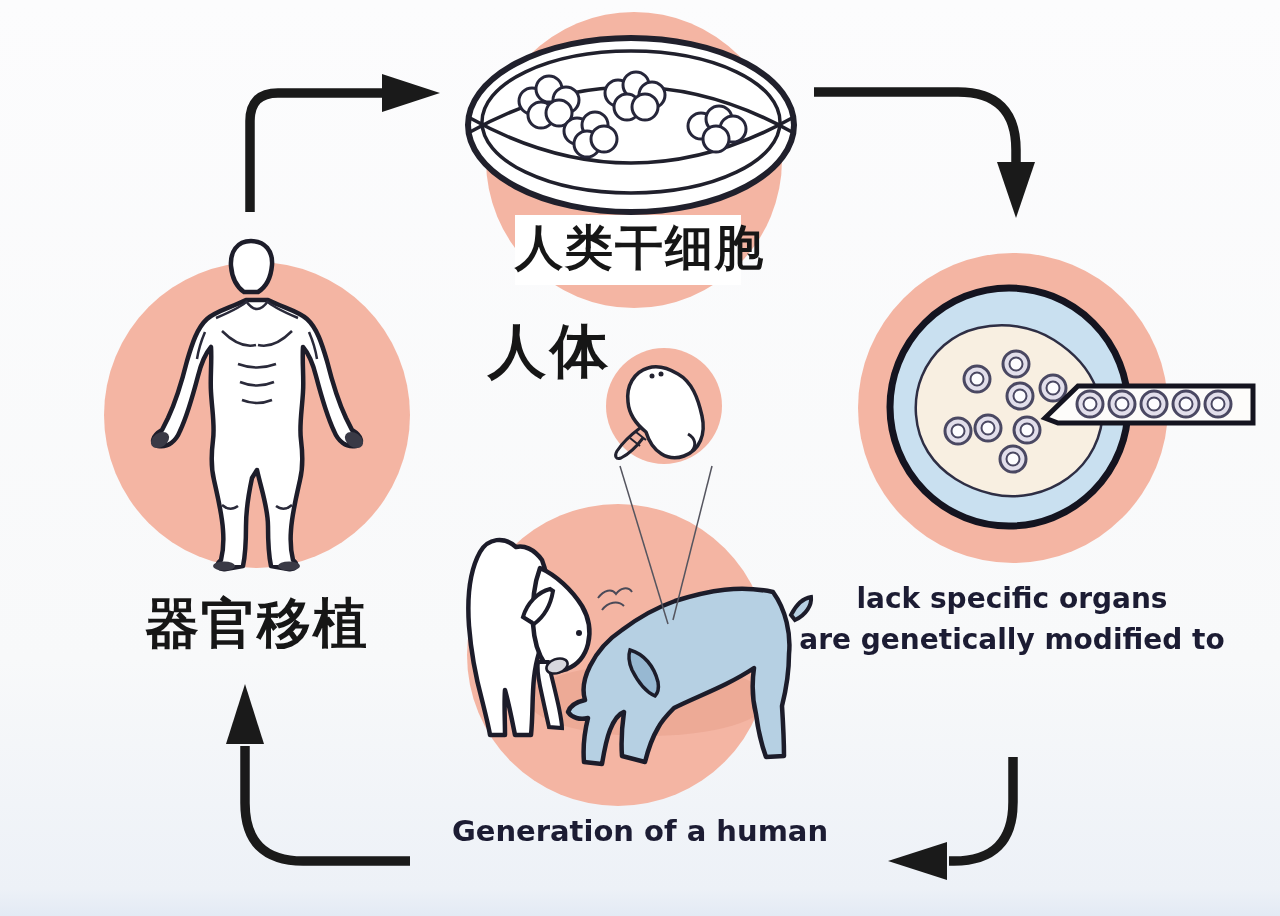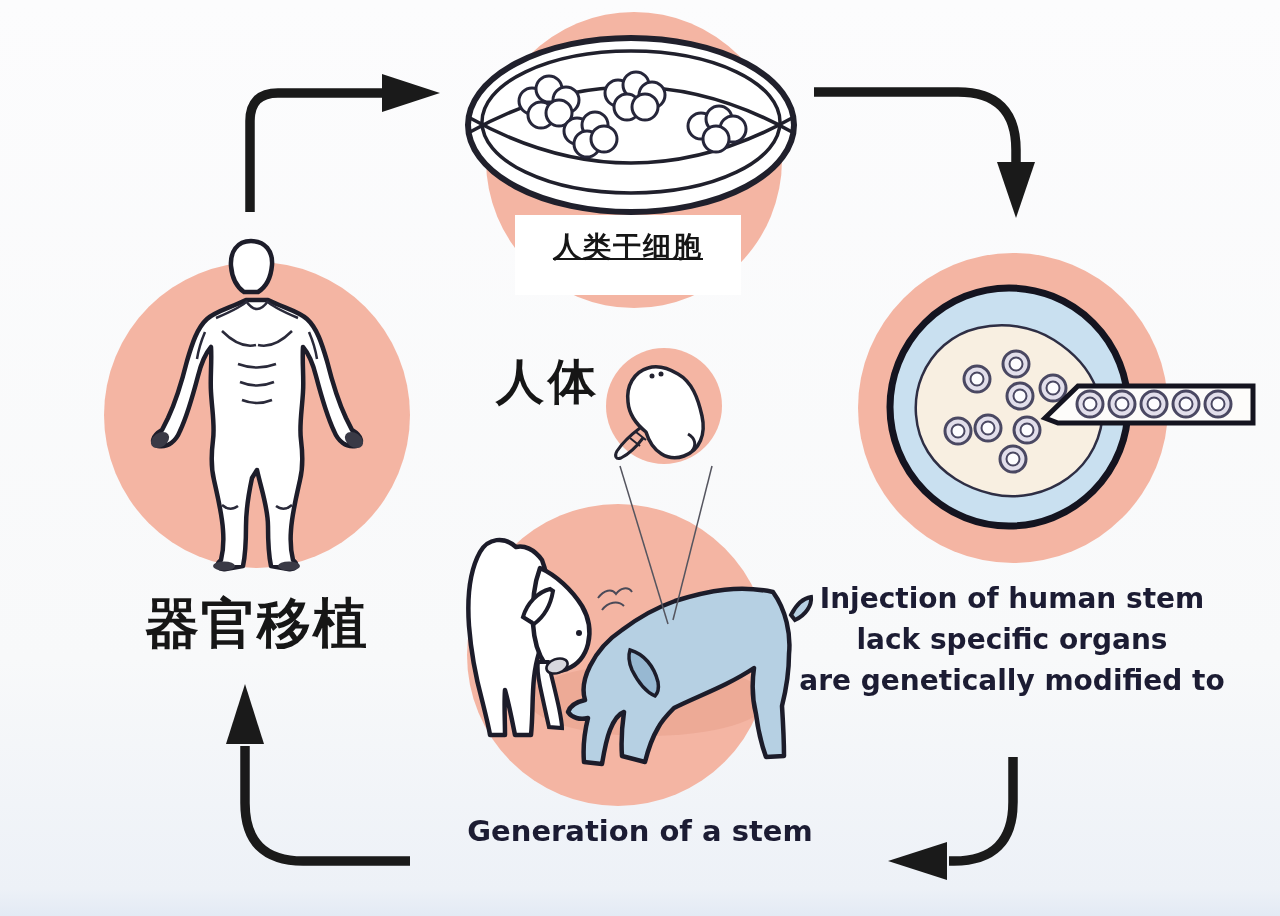--- a/index.html
+++ b/index.html
@@ -6,24 +6,24 @@
   body{font-family:"DejaVu Sans","Liberation Sans",sans-serif;}
   .canvas{
     position:relative;width:1280px;height:916px;overflow:hidden;
     background:linear-gradient(180deg,#fcfcfd 0%,#f8f9fa 72%,#edf1f7 97%,#e3eaf4 100%);
   }
   .art{position:absolute;left:0;top:0;width:1280px;height:916px;}
   .txt{position:absolute;text-align:center;white-space:nowrap;}
   .zh{color:#161616;font-weight:600;}
   .en{color:#1c1c33;font-weight:bold;}
   .label-box{
-    left:515px;top:215px;width:226px;height:80px;background:#ffffff;
-    font-size:28px;line-height:64px;letter-spacing:2px;text-decoration:underline;
+    left:515px;top:215px;width:226px;height:70px;background:#ffffff;
+    font-size:48px;line-height:64px;letter-spacing:2px;
   }
-  .organ-label{left:488px;top:353px;width:120px;font-size:48px;line-height:56px;letter-spacing:4px;}
+  .organ-label{left:488px;top:323px;width:120px;font-size:58px;line-height:56px;letter-spacing:4px;}
   .transplant-label{left:112px;top:588px;width:290px;font-size:54px;letter-spacing:2px;font-family:Liberation Serif, serif;}
   .injection-text{left:780px;top:578px;width:464px;font-size:28px;line-height:41px;}
   .generation-text{left:418px;top:812px;width:444px;font-size:29px;line-height:38px;}
 </style>
 </head>
 <body>
 
 <div class="canvas">
 
   <svg class="art" viewBox="0 0 1280 916">
@@ -252,22 +252,21 @@
 
   <div class="txt zh label-box">人类干细胞</div>
 
   <div class="txt zh organ-label">
     <div>人体</div>
   </div>
 
   <div class="txt zh transplant-label">器官移植</div>
 
   <div class="txt en injection-text">
-    <div>Injection of human stem</div>
     <div>lack specific organs</div>
     <div>are genetically modified to</div>
   </div>
 
   <div class="txt en generation-text">
-    <div>Generation of a stem</div>
+    <div>Generation of a human</div>
   </div>
 
 </div>
 
 </body></html>

